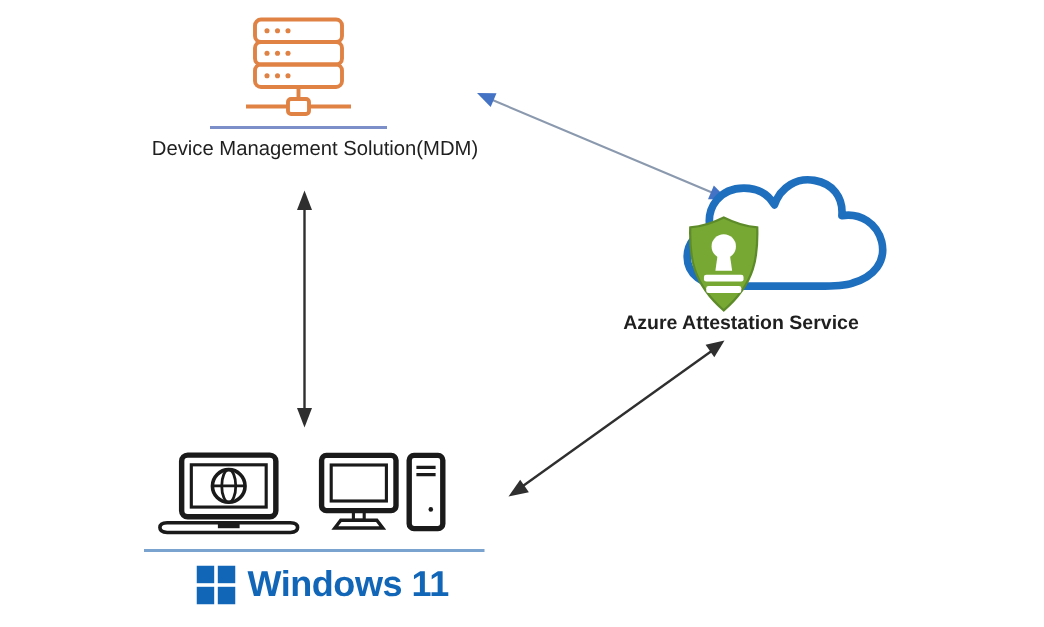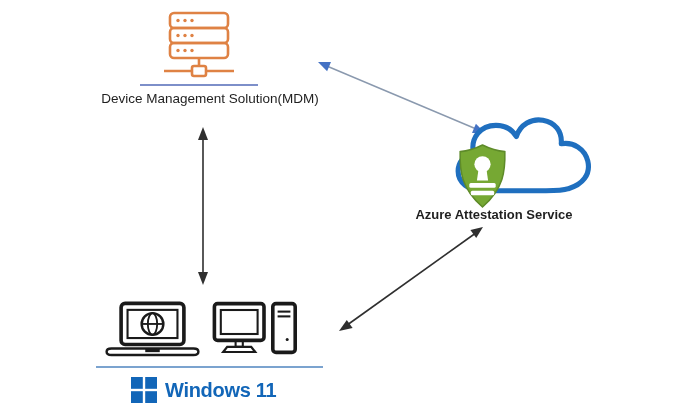--- a/index.html
+++ b/index.html
@@ -34,21 +34,21 @@
 
   
   .line-dark { stroke:var(--arrow_dark); stroke-width:1.6; }
   .head-dark { fill:var(--arrow_dark); }
   .line-gray { stroke:var(--arrow_gray_line); stroke-width:1.4; }
   .head-blue { fill:var(--arrow_blue_head); }
   .connector-layer { left:0; top:0; pointer-events:none; }
 
   
   .win-row { left:131px; top:377px; display:flex; align-items:center; gap:8px; }
-  .win-text { color:var(--windows_blue); font-size:20px; font-weight:bold; letter-spacing:-0.3px; line-height:26px; }
+  .win-text { color:var(--windows_blue); font-size:24px; font-weight:bold; letter-spacing:-0.3px; line-height:26px; }
   .win-square { fill:var(--windows_blue); }
 </style>
 </head>
 <body>
 
 <div class="canvas">
 
   <svg class="abs connector-layer" width="696" height="418" viewBox="0 0 696 418">
 
     <g>

